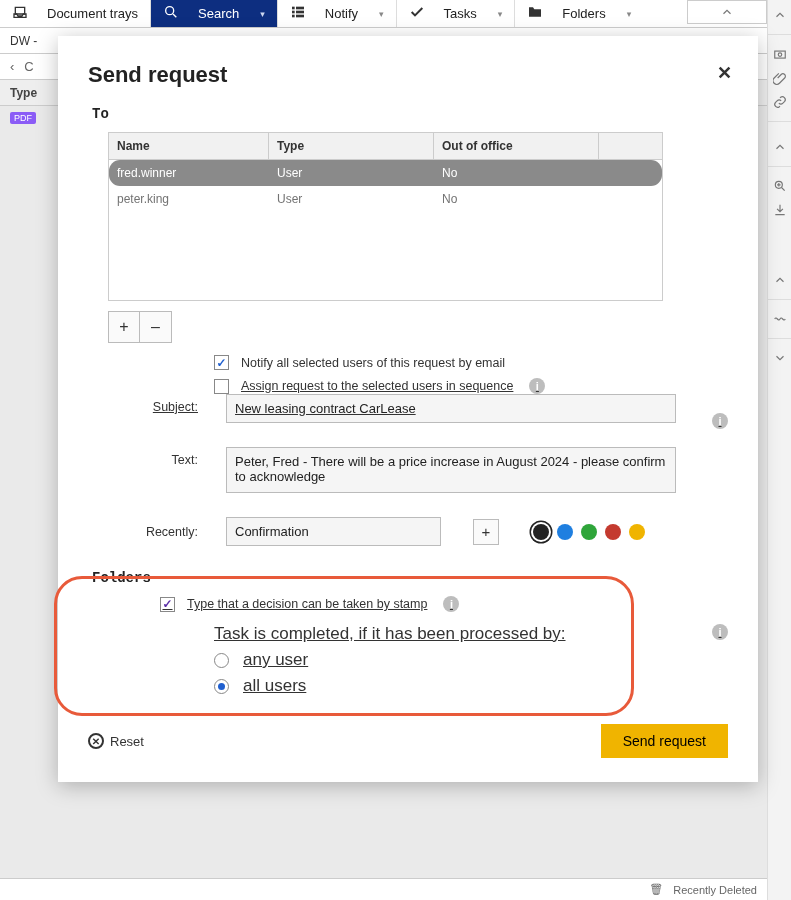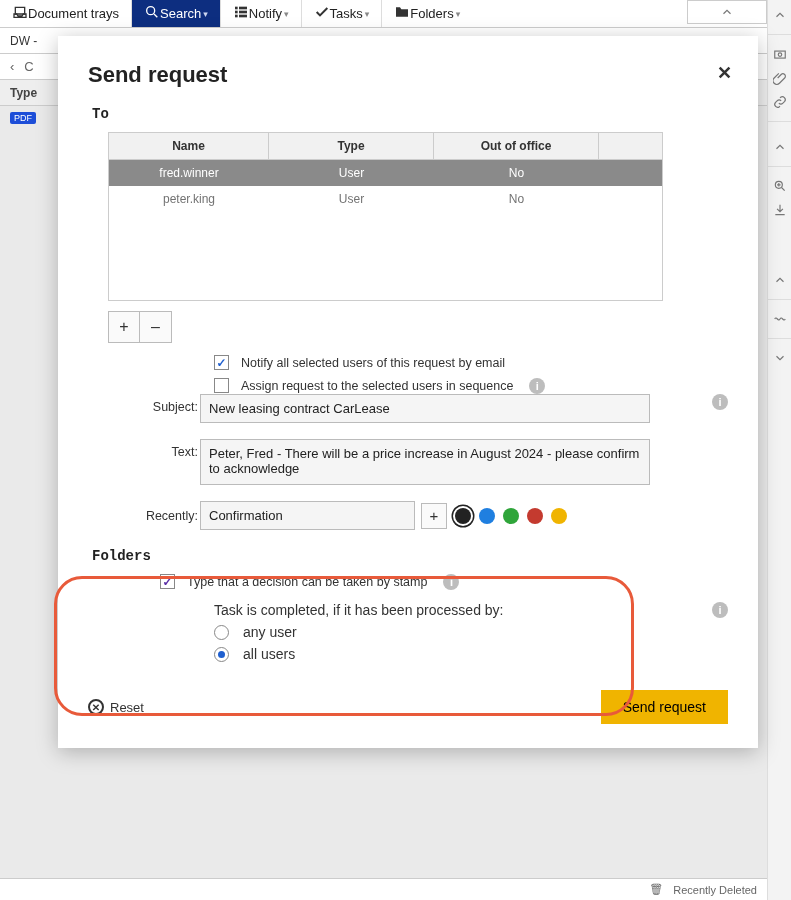--- a/index.html
+++ b/index.html
@@ -1,96 +1,96 @@
 <!DOCTYPE html>
 <html><head>
 <meta charset="utf-8">
 <style>
   * { box-sizing: border-box; }
   html, body { margin: 0; padding: 0; font-family: "Segoe UI", Arial, sans-serif; font-size: 13px; color: #333; background: #f5f5f5; }
   .app { position: relative; width: 791px; height: 900px; overflow: hidden; background: #eaeaea; }
 
   
   .toolbar { display: flex; align-items: center; height: 28px; background: #fff; border-bottom: 1px solid #ccc; }
-  .toolbar-item { display: flex; align-items: center; gap: 0; padding: 0 12px; height: 100%; font-size: 13px; color: #222; cursor: pointer; }
+  .toolbar-item { display: flex; align-items: center; gap: 19px; padding: 0 12px; height: 100%; font-size: 13px; color: #222; cursor: pointer; }
   .toolbar-item.active { background: #0d2e80; color: #fff; }
   .toolbar-item .chev { font-size: 9px; color: #888; margin-left: 2px; }
   .toolbar-item.active .chev { color: #cdd7f0; }
   .toolbar-sep { width: 1px; height: 100%; background: #ddd; }
   .toolbar-spacer { flex: 1; }
   .toolbar-icon { width: 16px; height: 16px; }
 
   
   .subbar { display: flex; align-items: center; height: 26px; background: #fff; border-bottom: 1px solid #ccc; font-size: 12px; padding: 0 10px; gap: 6px; }
   .arrow-row { display: flex; align-items: center; height: 26px; background: #fff; border-bottom: 1px solid #ccc; padding: 0 10px; gap: 10px; color: #666; }
   .typerow { display: flex; align-items: center; height: 26px; background: #eee; border-bottom: 1px solid #ccc; padding: 0 10px; font-size: 12px; font-weight: 600; color: #444; }
-  .pdf-badge { display:inline-block; background:#1d4ed8; color:#fff; font-size:9px; padding:1px 4px; border-radius:2px; margin: 6px 10px; }
+  .pdf-badge { display:inline-block; background:#8b5cf6; color:#fff; font-size:9px; padding:1px 4px; border-radius:2px; margin: 6px 10px; }
 
   
   .right-rail { position: absolute; right: 0; top: 0; width: 24px; height: 100%; background: #f3f3f3; border-left: 1px solid #ddd; display: flex; flex-direction: column; align-items: center; padding-top: 6px; gap: 6px; }
   .rail-icon { width: 18px; height: 18px; display:flex; align-items:center; justify-content:center; color:#777; cursor:pointer; }
   .rail-sep { width: 100%; height: 1px; background: #ddd; margin: 4px 0; }
 
   
   .collapse-tab { position:absolute; top:0; right:24px; width:80px; height:24px; background:#fff; border:1px solid #ccc; display:flex; align-items:center; justify-content:center; color:#777; cursor:pointer; }
 
   
   .modal { position: absolute; left: 58px; top: 36px; width: 700px; background: #fff; box-shadow: 0 4px 20px rgba(0,0,0,0.25); padding: 26px 30px 24px 30px; }
   .modal h1 { font-size: 22px; font-weight: 700; margin: 0 0 18px 0; color: #222; }
   .close-x { position: absolute; top: 26px; right: 26px; font-size: 18px; font-weight: 700; color: #333; cursor: pointer; }
 
   .section-title { font-size: 14px; font-weight: 700; margin: 16px 0 10px 4px; color: #222; font-family: Liberation Mono, monospace; }
 
   
-  .recip-table { border: 1px solid #ccc; width: 555px; margin-left: 20px; text-align: center; }
+  .recip-table { border: 1px solid #ccc; width: 555px; margin-left: 20px; }
   .recip-head { display: flex; background: #f1f1f1; border-bottom: 1px solid #ccc; }
   .recip-head > div { padding: 6px 8px; font-size: 12px; font-weight: 600; color: #333; border-right: 1px solid #ccc; }
   .recip-body-wrap { height: 140px; overflow: auto; }
-  .recip-row { display: flex; }
+  .recip-row { display: flex; border-radius: 11px; }
   .recip-row > div { padding: 6px 8px; font-size: 12px; color: #737373; }
   .recip-row.selected { background: #8a8a8a; color: #fff; }
   .recip-row.selected > div { color: #fff; }
   .col-name { width: 160px; }
   .col-type { width: 165px; }
   .col-ooo { width: 165px; }
   .col-act { flex: 1; border-right: none !important; }
 
   .add-remove { display: flex; gap: 0; margin: 10px 0 12px 20px; }
   .sq-btn { width: 32px; height: 32px; border: 1px solid #bbb; background: #fafafa; display:flex; align-items:center; justify-content:center; font-size: 16px; color:#333; cursor:pointer; }
   .sq-btn + .sq-btn { border-left: none; }
 
   
   .check-row { display: flex; align-items: center; gap: 12px; margin-left: 126px; margin-bottom: 8px; font-size: 12.5px; color: #333; }
   .chk { width: 15px; height: 15px; border: 1px solid #888; display: inline-flex; align-items:center; justify-content:center; background:#fff; cursor:pointer; }
   .chk.checked::after { content: "✓"; color: #1f5fcf; font-size: 12px; font-weight: 700; line-height: 1; }
   .chk.purple.checked::after { color: #5a2ea6; }
 
   .info-icon { width: 16px; height: 16px; border-radius: 50%; background: #bdbdbd; color: #fff; font-weight:700; font-size:11px; display:inline-flex; align-items:center; justify-content:center; margin-left:auto; cursor:pointer; }
-  .row-with-info { display:flex; align-items:flex-start; }
+  .row-with-info { display:flex; align-items:center;text-decoration:underline; }
   .row-with-info .info-icon { margin-left: 16px; }
 
   
-  .form-row { display:flex; align-items:flex-start; gap: 2px; margin-bottom: 16px; }
+  .form-row { display:flex; align-items:flex-start; gap: 28px; margin-bottom: 24px; }
   .form-label { width: 110px; text-align: right; font-size: 12.5px; color: #333; padding-top: 6px; }
   .text-input { flex: 0 0 450px; border: 1px solid #bbb; background: #f5f5f5; padding: 6px 8px; font-size: 13px; color: #222; }
   .text-area { flex: 0 0 450px; border: 1px solid #bbb; background: #f5f5f5; padding: 6px 8px; font-size: 13px; color: #222; height: 46px; resize: none; font-family: inherit; }
   .decision-input { flex: 0 0 215px; }
   .plus-box { width: 26px; height: 26px; border:1px solid #bbb; background:#fafafa; display:flex; align-items:center; justify-content:center; font-size:15px; color:#333; cursor:pointer; margin-left:4px; }
   .color-row { display:flex; align-items:center; gap:8px; margin-left:6px; }
   .dot { width:16px; height:16px; border-radius:50%; cursor:pointer; }
   .dot.ring { box-shadow: 0 0 0 2px #fff, 0 0 0 3.5px #222; }
 
   
   .highlight { position:absolute; border:3px solid #e85a3a; border-radius: 28px; pointer-events:none; }
 
   
   .radio { width:15px; height:15px; border:1px solid #888; border-radius:50%; display:inline-flex; align-items:center; justify-content:center; cursor:pointer; }
   .radio.checked::after { content:""; width:7px; height:7px; border-radius:50%; background:#1f5fcf; }
 
-  .task-row { margin-left:126px; font-size:14px; color:#333; }
+  .task-row { margin-left:126px; font-size:17px; color:#333; }
   .radio-opt { display:flex; align-items:center; gap:14px; margin-top:6px; }
 
   
   .modal-footer { display:flex; align-items:center; justify-content:space-between; margin-top: 28px; }
   .reset { display:flex; align-items:center; gap:6px; font-size:13px; color:#333; cursor:pointer; }
   .send-btn { background:#f0b400; color:#000; border:none; padding:9px 22px; font-size:14px; cursor:pointer; }
   .circle-x { width:16px; height:16px; border:2px solid #333; border-radius:50%; display:inline-flex; align-items:center; justify-content:center; font-size:10px; font-weight:700; }
 
   
   .app-footer { position:absolute; left:0; bottom:0; right:24px; height:22px; background:#fff; border-top:1px solid #ccc; display:flex; align-items:center; justify-content:flex-end; padding:0 10px; font-size:11px; color:#666; gap:10px; }

